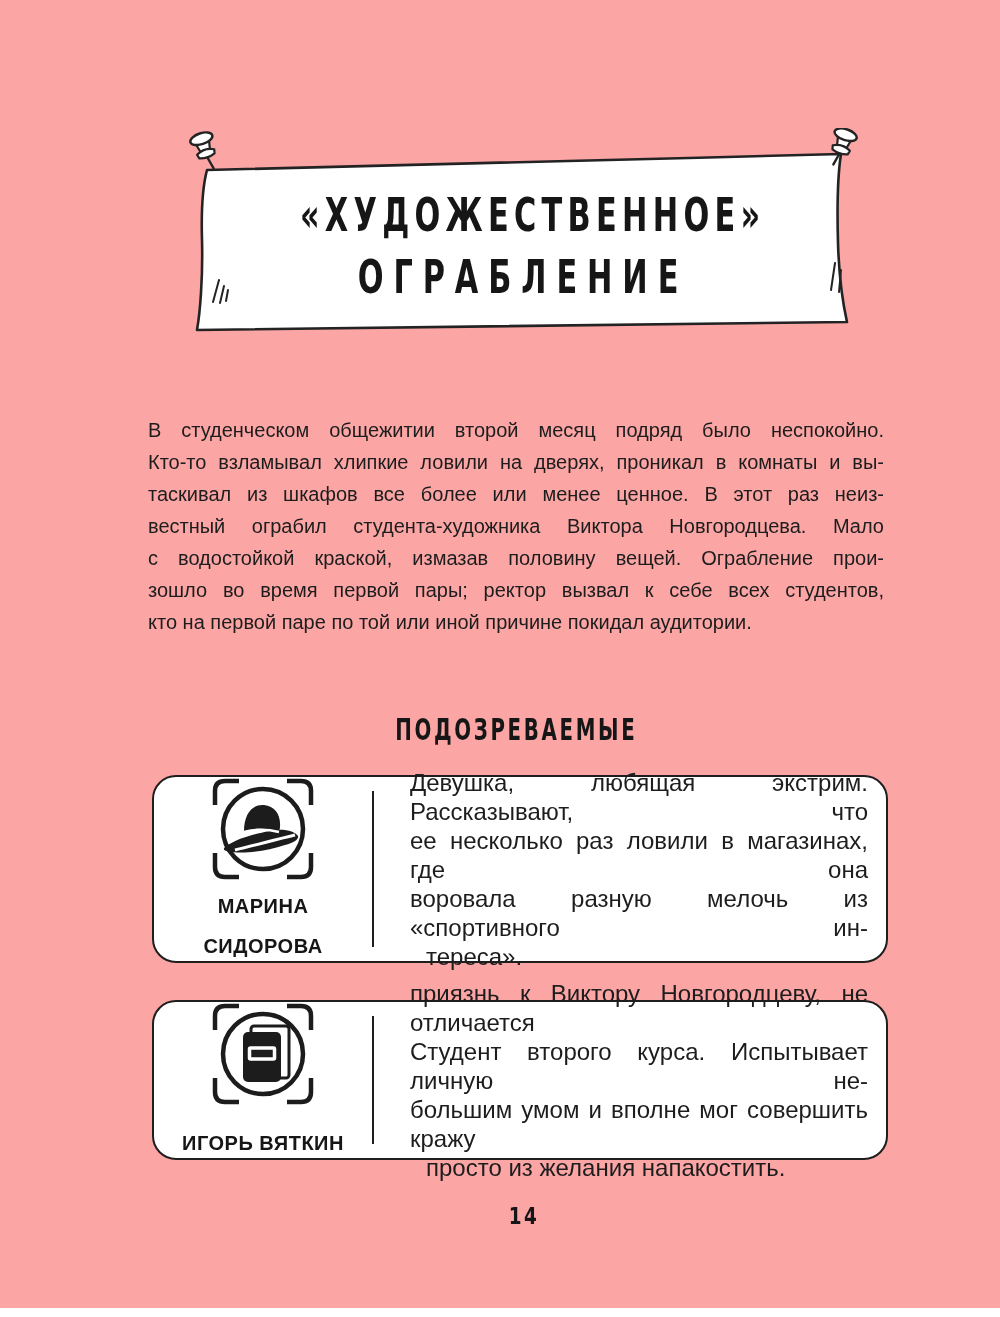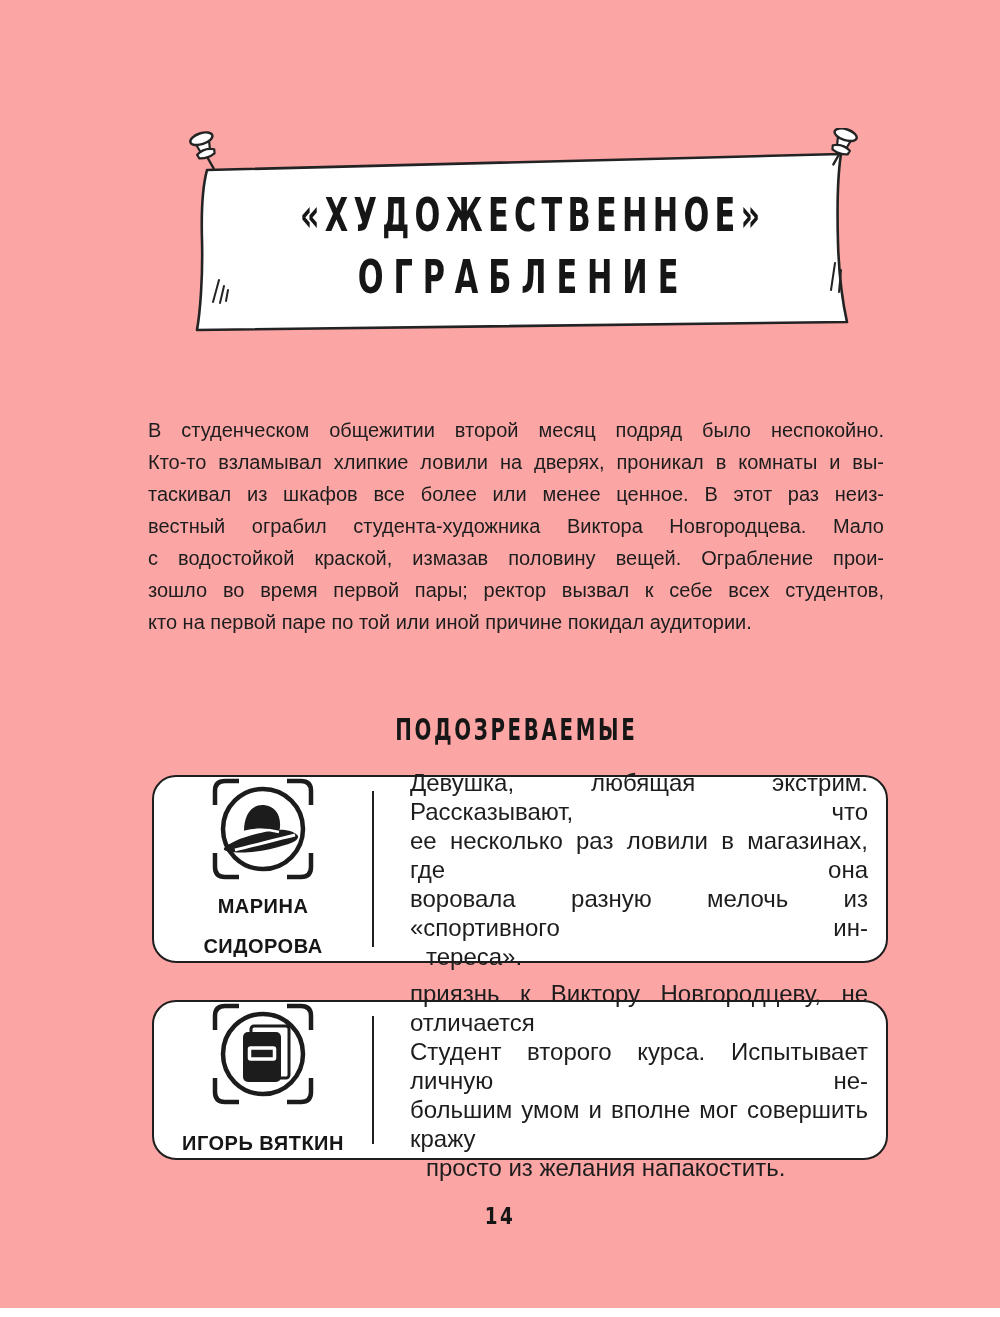--- a/index.html
+++ b/index.html
@@ -63,21 +63,21 @@
   }
   .card-right .jline { text-align: justify; text-align-last: justify; }
   .card-right .lastline { text-align: left; margin-left: 16px; }
   .suspect-name {
     font-weight: 700; font-size: 20px; line-height: 30px;
     letter-spacing: 0.5px; text-align: center; color: #161616;
   }
   .icon-box { width: 104px; height: 104px; }
 
   
-  .page-number { position: absolute; left: 132px; top: 1203px; width: 736px; text-align: center; }
+  .page-number { position: absolute; left: 156px; top: 1203px; width: 736px; text-align: center; }
   .page-number span {
     display: inline-block;
     font-family: "DejaVu Sans", sans-serif; font-weight: 700;
     font-size: 23px; letter-spacing: 3px; color: #161616;
     transform: scaleX(0.8); transform-origin: 50% 50%;
   }
 </style>
 </head>
 <body>
 

